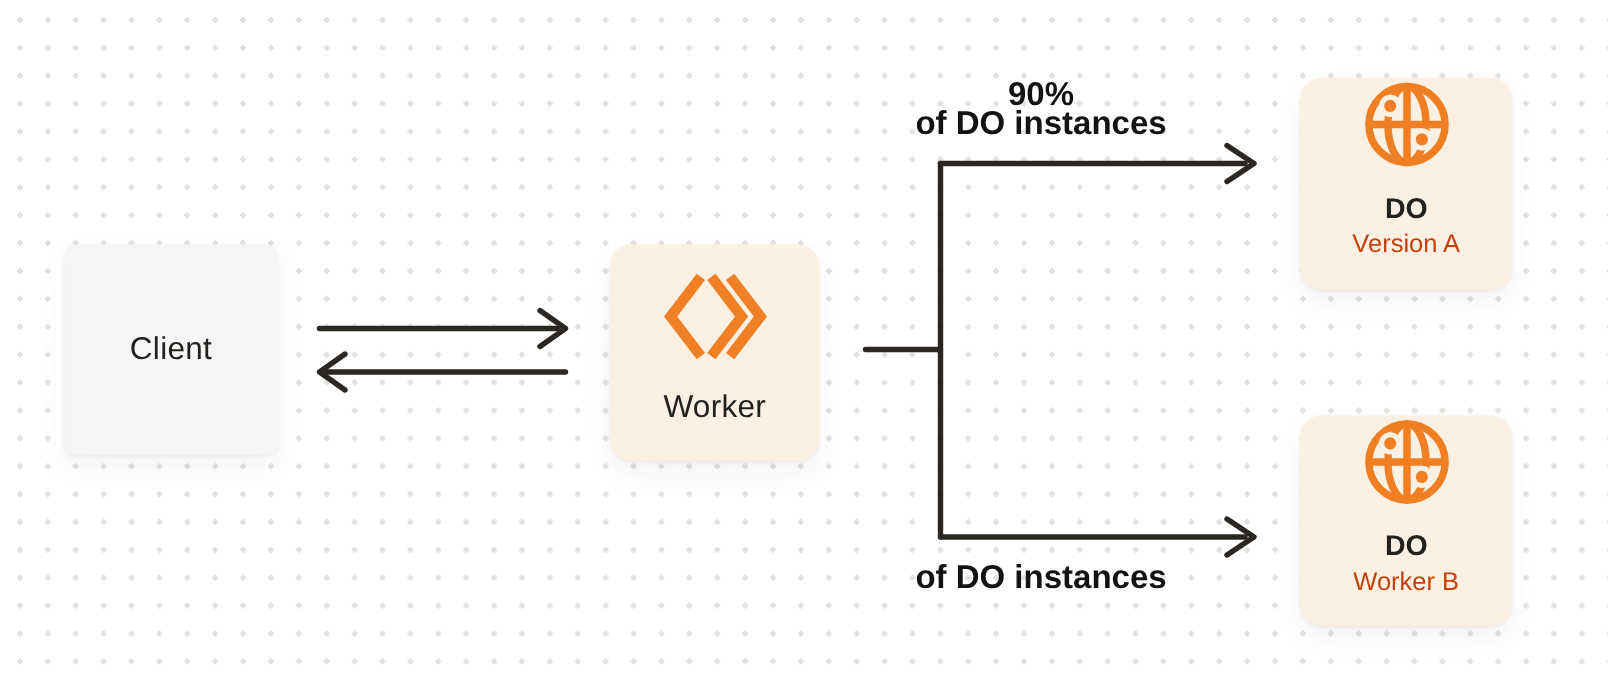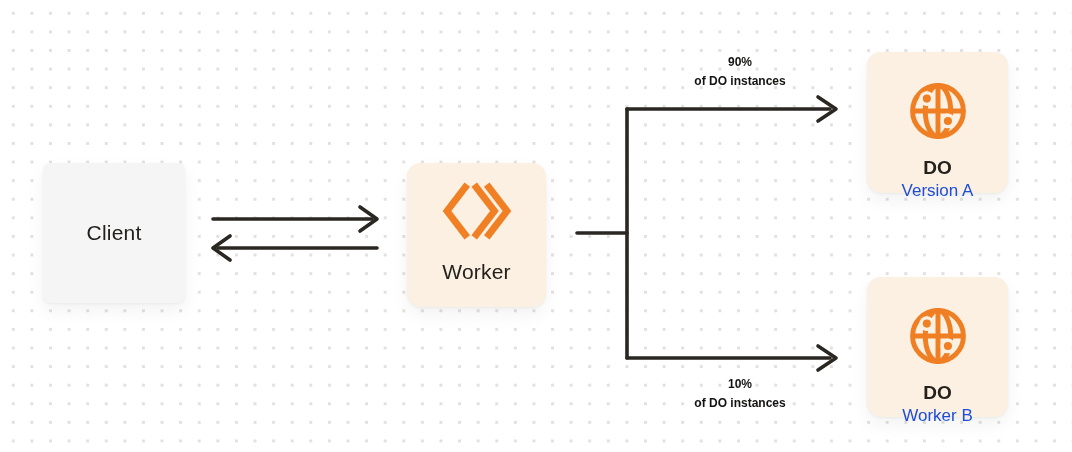--- a/index.html
+++ b/index.html
@@ -37,21 +37,21 @@
     background: #fbf0e2;
     border-radius: 14px;
     justify-content: flex-start;
     padding-top: 16px;
   }
   .node-do {
     left: 867px; width: 141px; height: 141px;
     background: #fbf0e2;
     border-radius: 14px;
     justify-content: flex-start;
-    padding-top: 28px;
+    padding-top: 0;
   }
   .node-do-a { top: 52px; }
   .node-do-b { top: 277px; height: 140px; }
 
   .label-big {
     font-size: 21px;
     font-weight: 400;
     color: #24211d;
     letter-spacing: 0.2px;
   }
@@ -59,29 +59,29 @@
   .do-title {
     margin-top: 14px;
     font-size: 19px;
     font-weight: 700;
     color: #24211d;
     line-height: 24px;
   }
   .do-subtitle {
     font-size: 17px;
     font-weight: 400;
-    color: #1d4ed8;
+    color: #c2410c;
     line-height: 22px;
   }
   .edge-label {
     position: absolute;
-    left: 615px;
+    left: 569px;
     width: 250px;
     text-align: center;
-    font-size: 12px;
+    font-size: 22px;
     font-weight: 700;
     color: #141312;
     line-height: 19px;
   }
   .edge-label-top { top: 53px; }
   .edge-label-bottom { top: 375px; }
 
   .arrows {
     position: absolute;
     left: 0; top: 0;
@@ -171,17 +171,16 @@
     <span class="do-title">DO</span>
     <span class="do-subtitle">Worker B</span>
   </div>
 
   <div class="edge-label edge-label-top">
     <div>90%</div>
     <div>of DO instances</div>
   </div>
 
   <div class="edge-label edge-label-bottom">
-    <div>10%</div>
     <div>of DO instances</div>
   </div>
 
 </div>
 
 </body></html>

